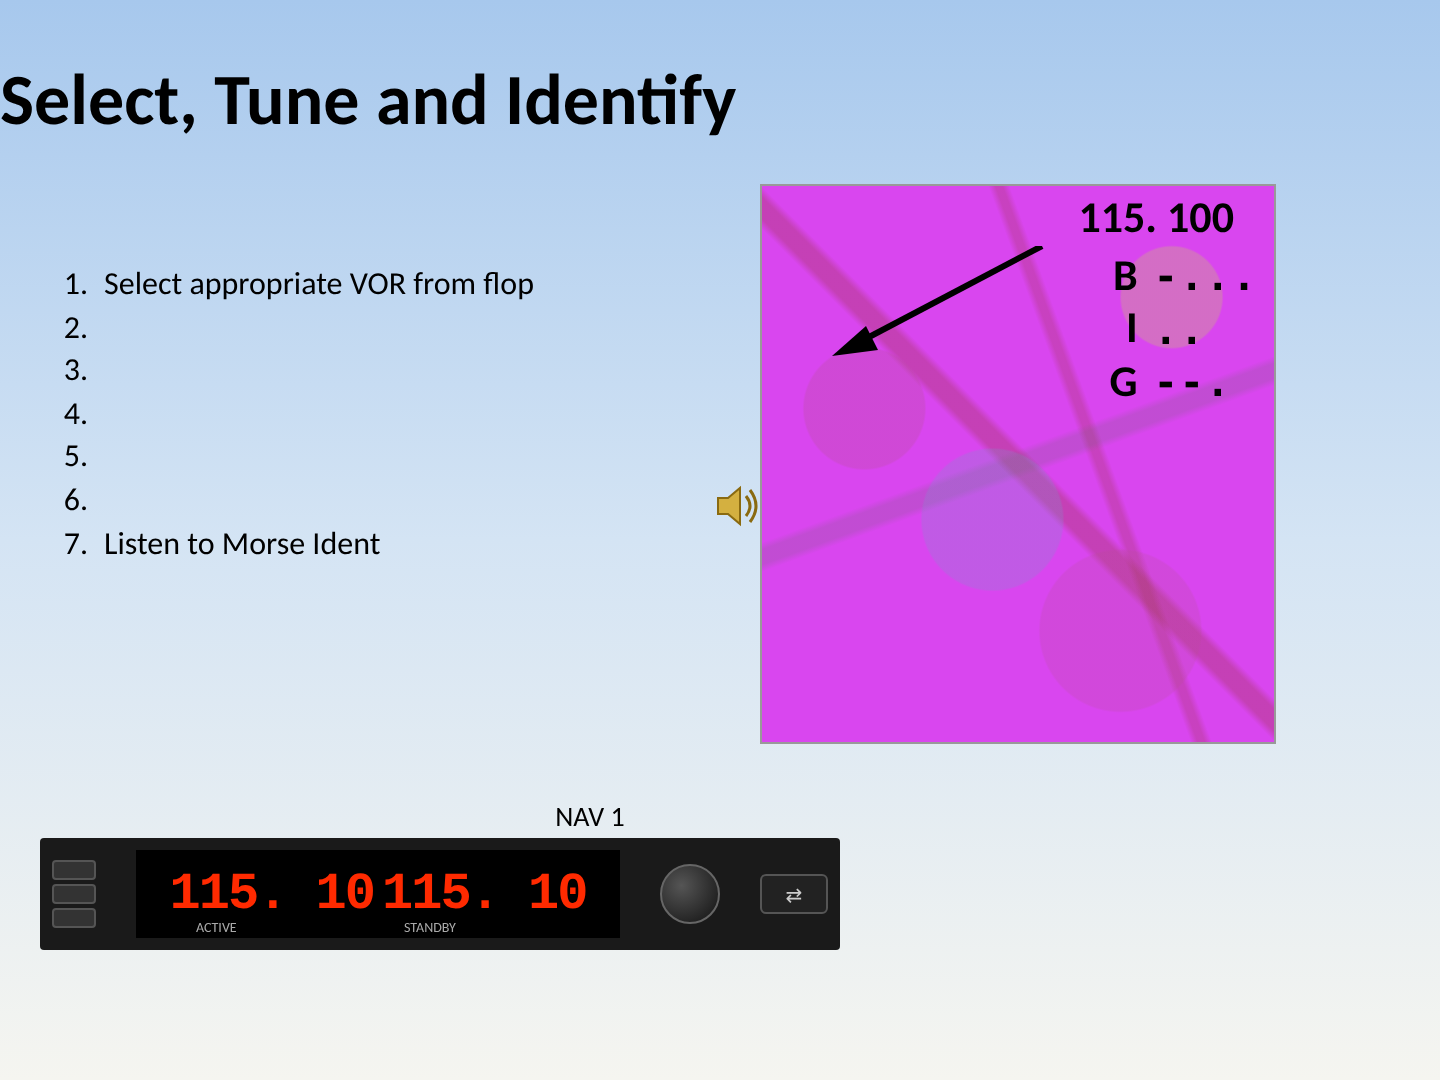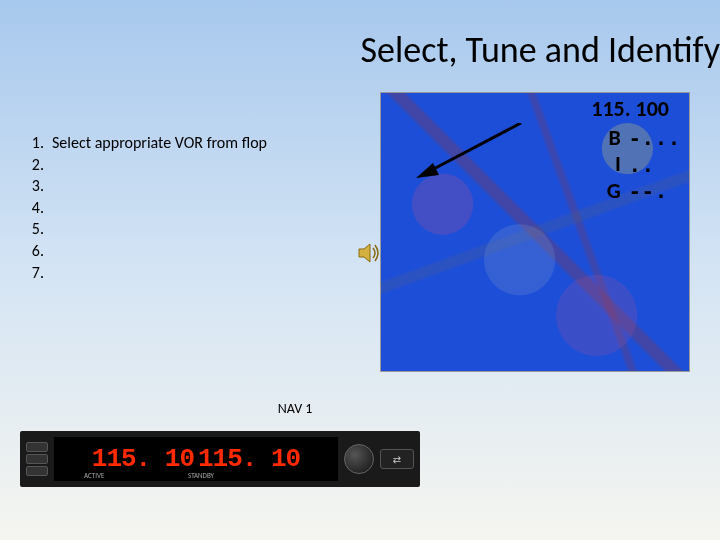--- a/index.html
+++ b/index.html
@@ -5,23 +5,23 @@
   * { margin: 0; padding: 0; box-sizing: border-box; }
   body {
     width: 720px;
     height: 540px;
     background: linear-gradient(to bottom, #a7c8ed 0%, #d4e4f4 50%, #f5f5f0 100%);
     font-family: Calibri, Arial, sans-serif;
     position: relative;
     overflow: hidden;
   }
   .title {
-    text-align: right;
+    text-align: left;
     font-size: 36px;
-    font-weight: normal;
+    font-weight: bold;
     color: #000;
     padding-top: 28px;
     padding-bottom: 20px;
   }
   .content {
     display: flex;
     padding: 0 20px;
   }
   .left {
     flex: 0 0 360px;
@@ -41,23 +41,23 @@
     width: 24px;
     text-align: right;
     padding-right: 8px;
     flex-shrink: 0;
   }
   .right {
     flex: 1;
     position: relative;
   }
   .chart {
-    width: 310px;
+    width: 258px;
     height: 280px;
-    background: #1d4ed8;
+    background: #d946ef;
     position: relative;
     border: 1px solid #999;
     overflow: hidden;
   }
   
   .chart::before {
     content: "";
     position: absolute;
     inset: 0;
     background:
@@ -109,30 +109,30 @@
   .nav-box {
     position: absolute;
     left: 20px;
     top: 400px;
     width: 400px;
   }
   .nav-label {
     font-size: 14px;
     color: #000;
     text-align: center;
-    margin-bottom: 14px;
+    margin-bottom: 2px;
     padding-left: 150px;
   }
   .nav-panel {
     background: #1a1a1a;
     height: 56px;
     display: flex;
     align-items: center;
     padding: 4px 6px;
-    gap: 6px;
+    gap: 20px;
     border-radius: 2px;
   }
   .nav-side {
     display: flex;
     flex-direction: column;
     gap: 2px;
     font-size: 7px;
     color: #ccc;
   }
   .nav-btn-sm {
@@ -209,20 +209,21 @@
           <span class="num">4.</span>
         </li>
       <li>
           <span class="num">5.</span>
         </li>
       <li>
           <span class="num">6.</span>
         </li>
       <li>
           <span class="num">7.</span>
+          <span>Listen to Morse Ident</span>
         </li>
     </ol>
   </div>
 
   <div class="right">
     <div class="chart">
       <svg class="arrow" viewBox="0 0 120 60">
         <line x1="110" y1="0" x2="15" y2="50" stroke="#000" stroke-width="3"></line>
         <polygon points="5,55 22,40 28,52" fill="#000"></polygon>
       </svg>

